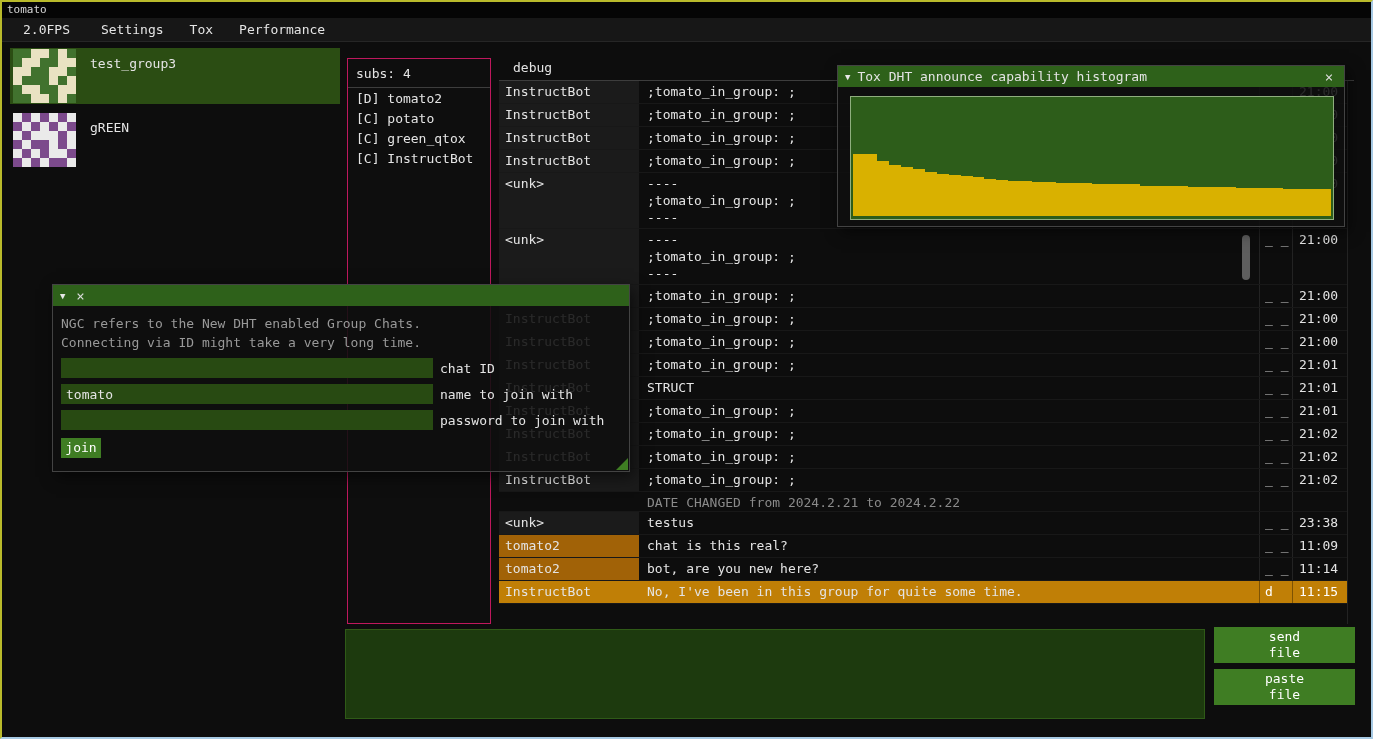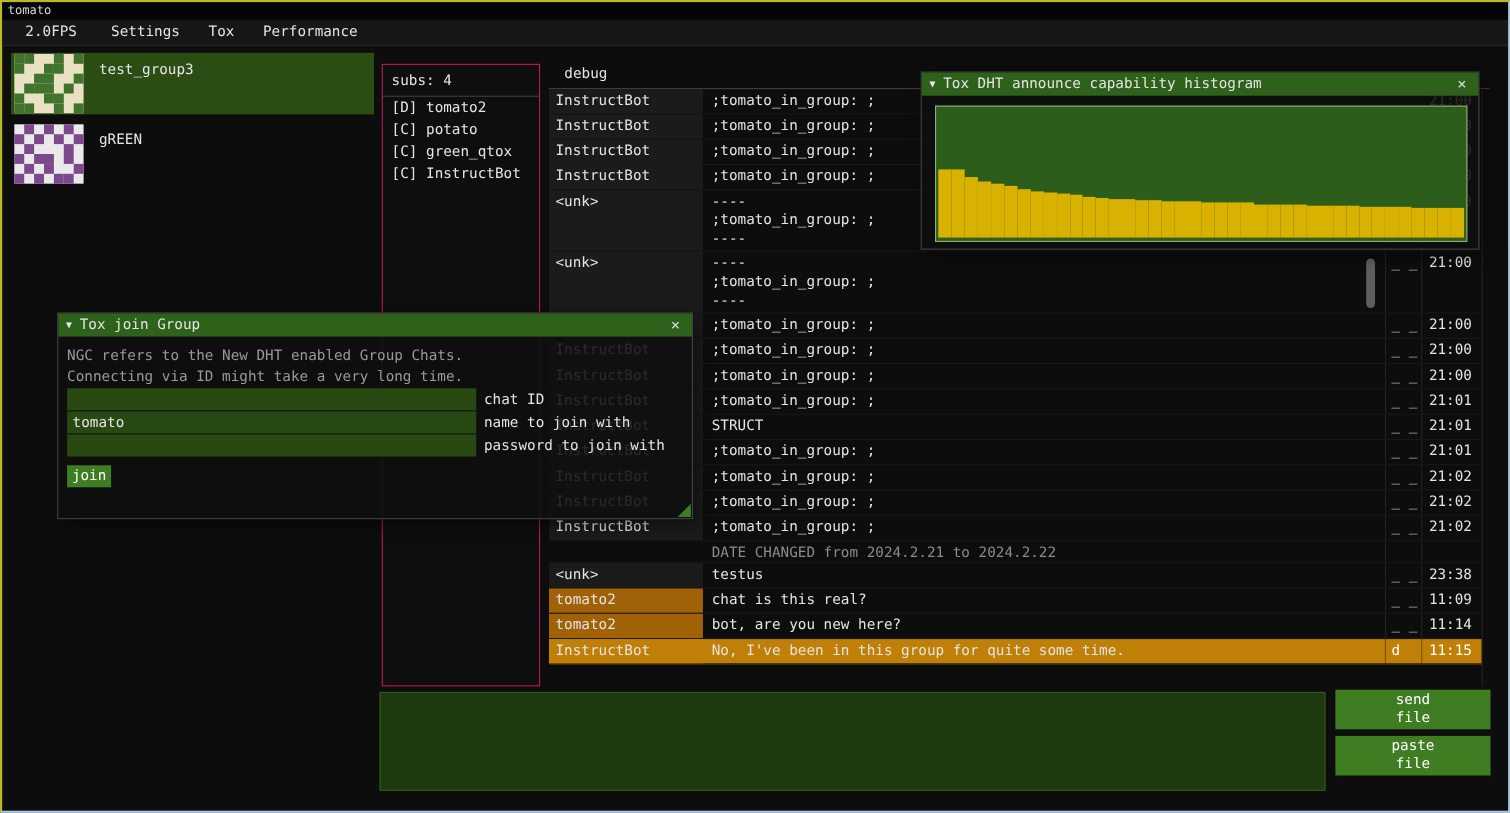--- a/index.html
+++ b/index.html
@@ -65,21 +65,21 @@
   .float-win { position:absolute; background:rgba(15,15,15,0.88); border:1px solid #434343;
     box-shadow:4px 5px 14px rgba(0,0,0,0.55); }
   .win-titlebar { height:21px; background:#2e611a; display:flex; align-items:center; padding:0 7px; }
   .collapse-icon { font-size:9px; margin-right:7px; color:#e8e8e8; }
   .win-title { flex:1 1 auto; overflow:hidden; white-space:nowrap; }
   .win-close { width:16px; text-align:center; font-size:14px; color:#dcdcdc; }
 
   .join-window { left:50px; top:282px; width:578px; height:188px; z-index:20; }
   .join-body { padding:8px; }
   .join-info { color:#999; line-height:19px; }
-  .join-field-row { display:flex; align-items:center; margin-top:1px; }
+  .join-field-row { display:flex; align-items:center; margin-top:6px; }
   .join-input { width:372px; height:20px; background:#284a12; padding:1px 5px 0; line-height:19px; overflow:hidden; }
   .join-label { margin-left:7px; white-space:nowrap; }
   .join-btn { display:inline-block; margin-top:8px; min-width:40px; height:20px; line-height:19px;
     background:#3f7d23; color:#fff; text-align:center; padding:0 4px; }
   .resize-grip { position:absolute; right:1px; bottom:1px; width:0; height:0;
     border-left:12px solid transparent; border-bottom:12px solid #3f7d23; }
 
   .hist-window { left:835px; top:63px; width:508px; height:162px; z-index:15; }
   .hist-plot { position:absolute; left:12px; top:30px; width:484px; height:124px;
     background:#2d5d1a; border:1px solid #8fae7e; display:flex; align-items:flex-end; padding:2px 2px 3px; }
@@ -375,21 +375,20 @@
 
   <div class="composer-input"></div>
   <div class="green-btn send-btn">send
 file</div>
   <div class="green-btn paste-btn">paste
 file</div>
 
   <div class="float-win join-window">
     <div class="win-titlebar">
       <span class="collapse-icon">▼</span>
-      <span class="win-title">Tox join Group</span>
       <span class="win-close">×</span>
     </div>
     <div class="join-body">
       <div class="join-info">
         <div>NGC refers to the New DHT enabled Group Chats.</div>
         <div>Connecting via ID might take a very long time.</div>
       </div>
       <div>
 
           <div class="join-field-row">

